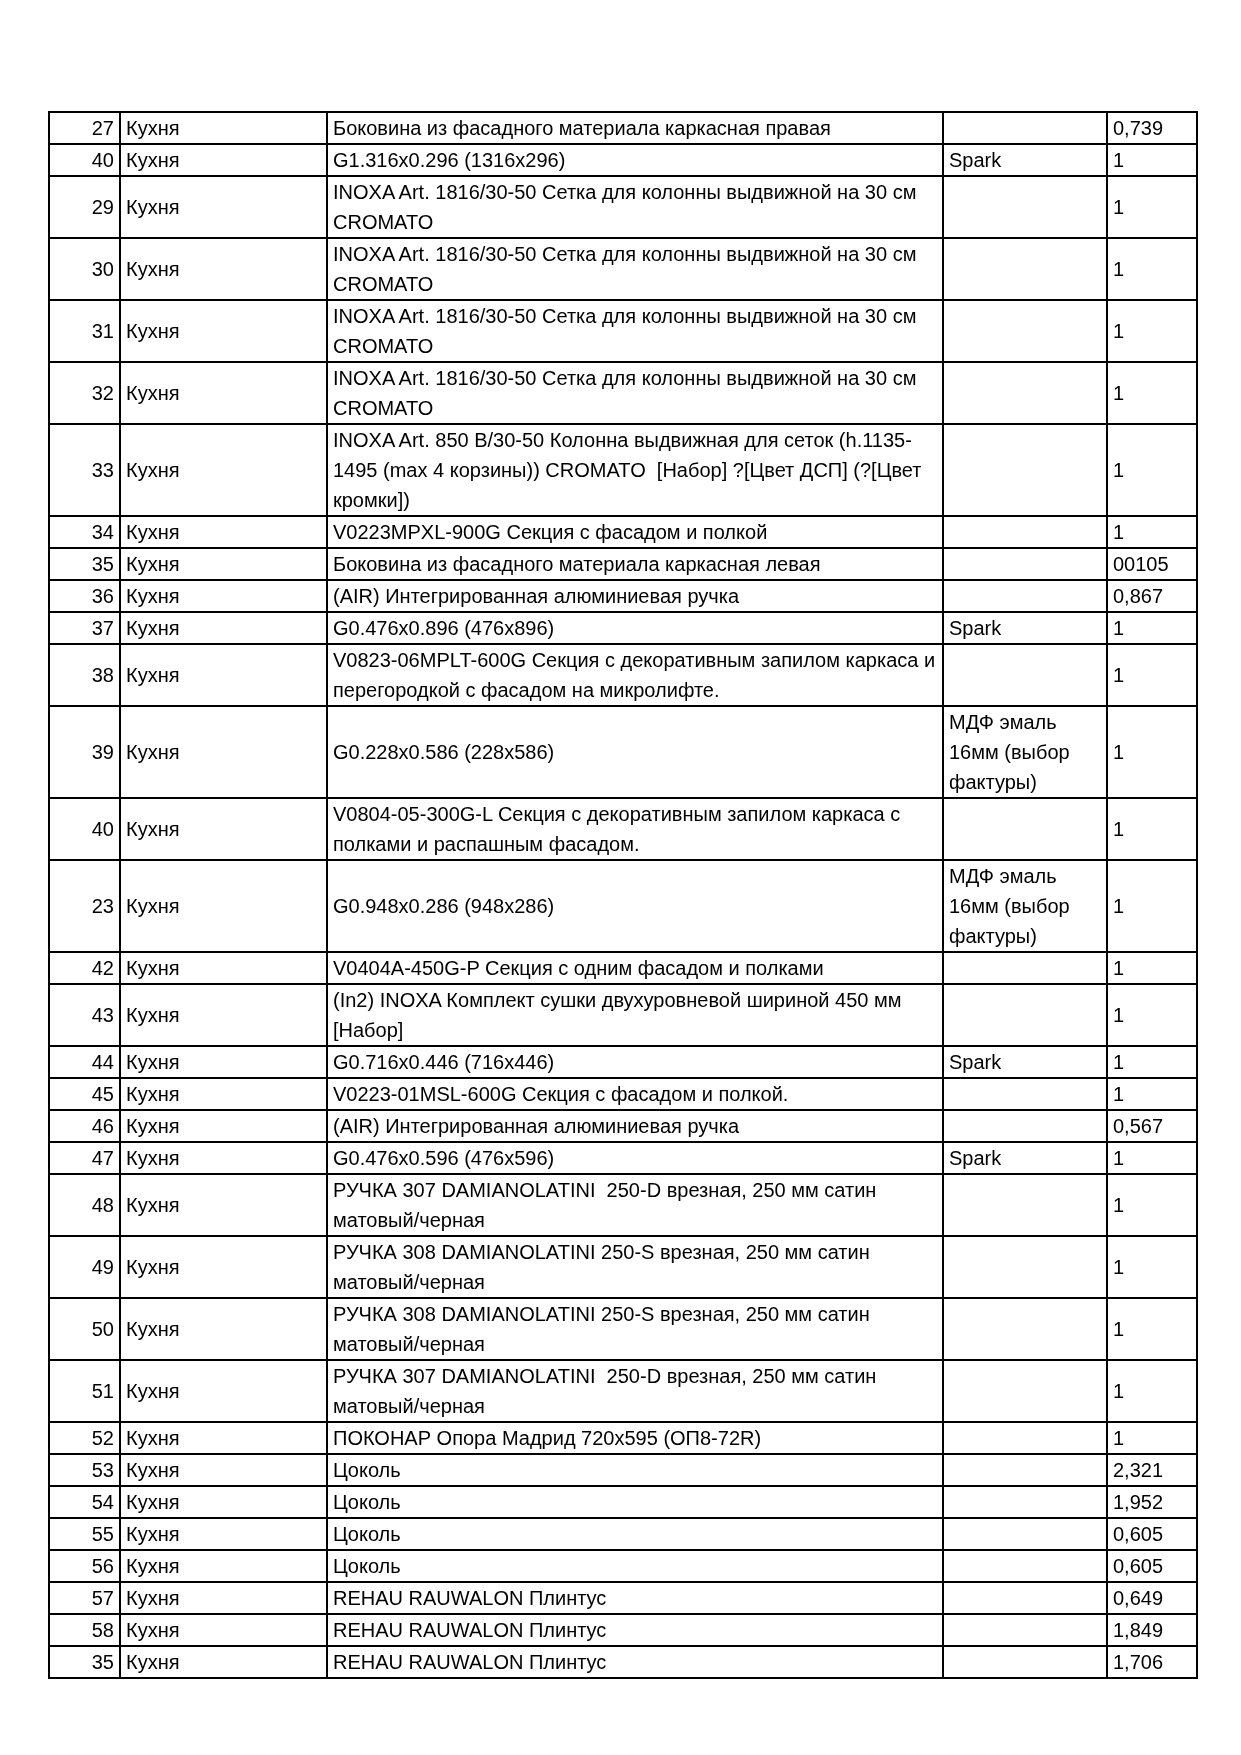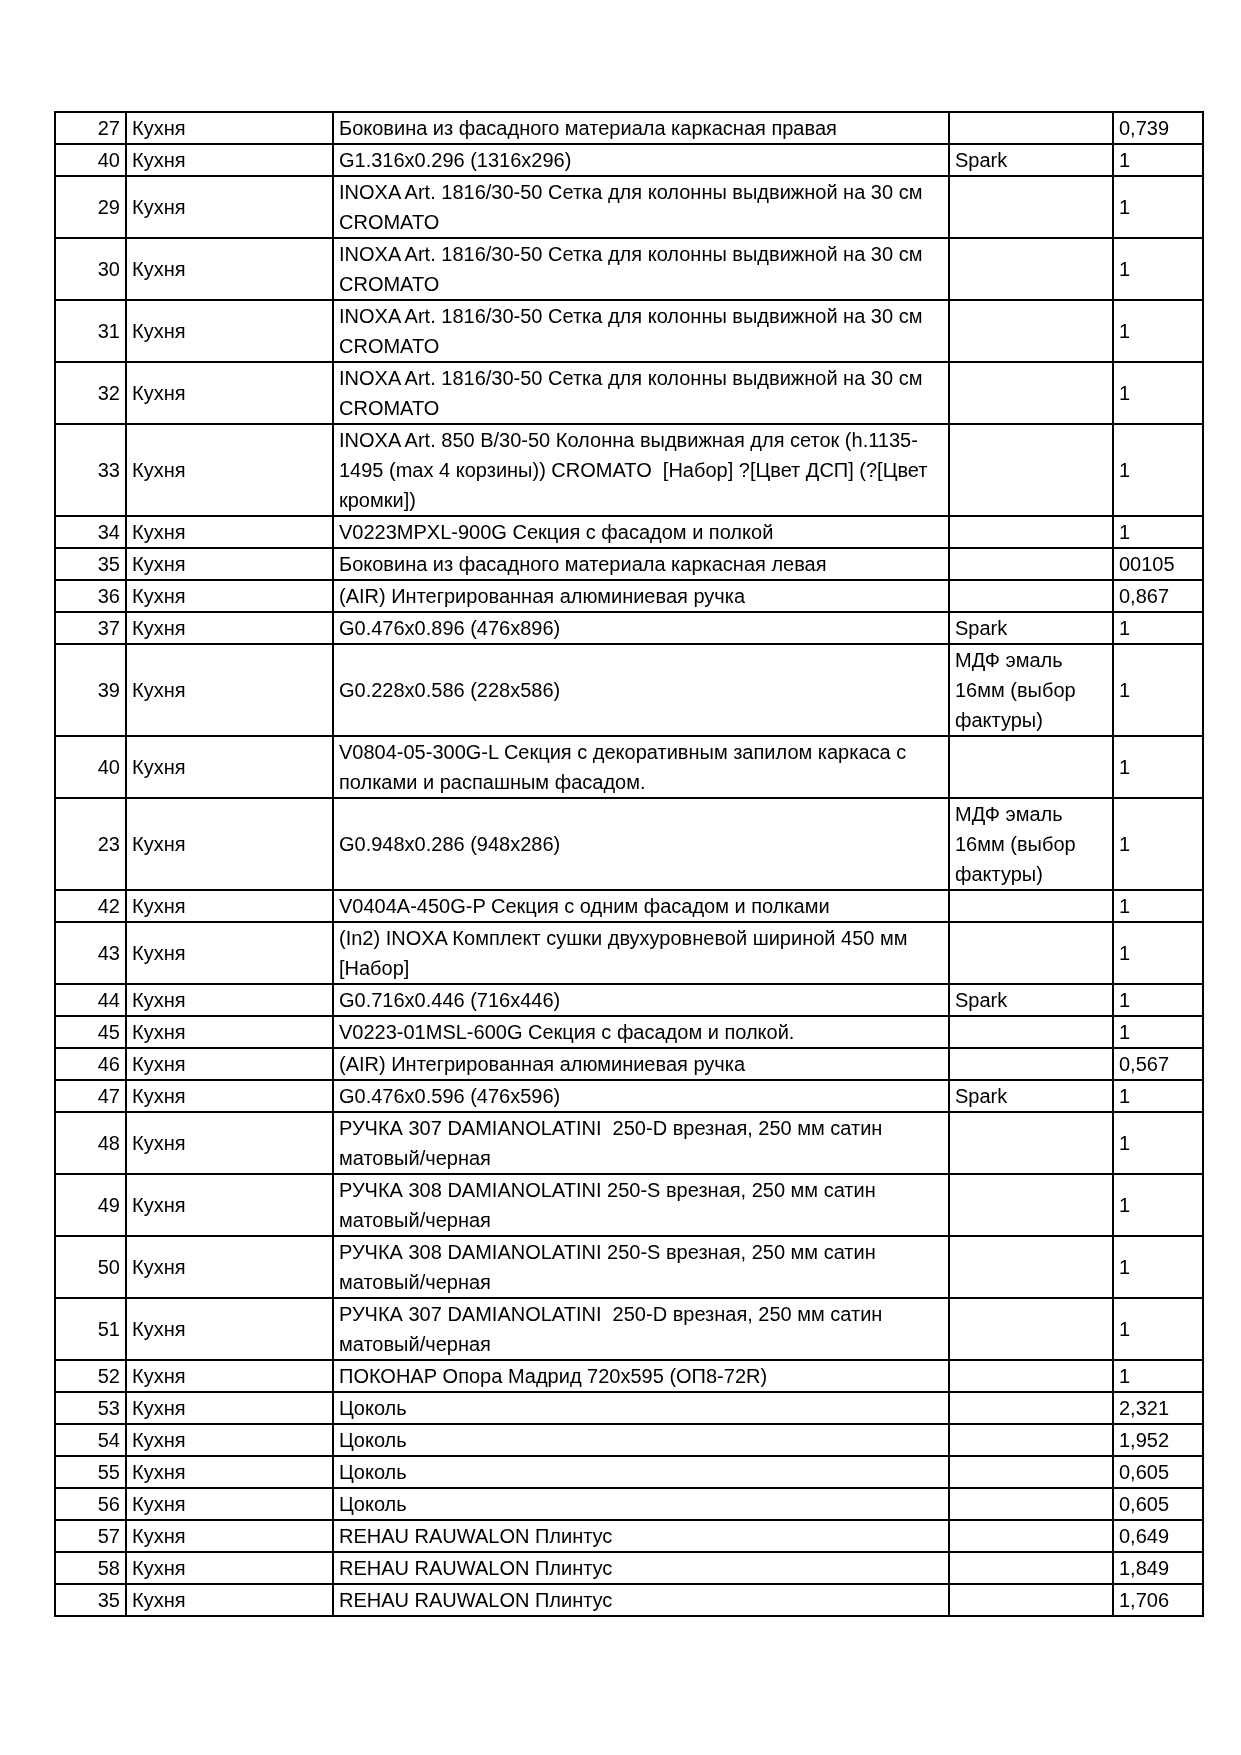--- a/index.html
+++ b/index.html
@@ -11,21 +11,21 @@
     position: relative;
     width: 1241px;
     height: 1755px;
     background: #ffffff;
     font-family: "Liberation Sans", sans-serif;
     color: #000000;
     overflow: hidden;
   }
   table.items {
     position: absolute;
-    left: 54px;
+    left: 48px;
     top: 111px;
     width: 1148px;
     border-collapse: collapse;
     table-layout: fixed;
   }
   table.items td {
     border: 2px solid #000000;
     font-size: 20px;
     line-height: 30px;
     padding: 0 5px;
@@ -134,20 +134,27 @@
           <td class="cell-qty">0,867</td>
         </tr>
         <tr>
           <td class="cell-num">37</td>
           <td class="cell-room">Кухня</td>
           <td class="cell-desc">G0.476x0.896 (476x896)</td>
           <td class="cell-mat">Spark</td>
           <td class="cell-qty">1</td>
         </tr>
         <tr>
+          <td class="cell-num">38</td>
+          <td class="cell-room">Кухня</td>
+          <td class="cell-desc">V0823-06MPLT-600G Секция с декоративным запилом каркаса и перегородкой с фасадом на микролифте.</td>
+          <td class="cell-mat"></td>
+          <td class="cell-qty">1</td>
+        </tr>
+        <tr>
           <td class="cell-num">39</td>
           <td class="cell-room">Кухня</td>
           <td class="cell-desc">G0.228x0.586 (228x586)</td>
           <td class="cell-mat">МДФ эмаль 16мм (выбор фактуры)</td>
           <td class="cell-qty">1</td>
         </tr>
         <tr>
           <td class="cell-num">40</td>
           <td class="cell-room">Кухня</td>
           <td class="cell-desc">V0804-05-300G-L Секция с декоративным запилом каркаса с полками и распашным фасадом.</td>

